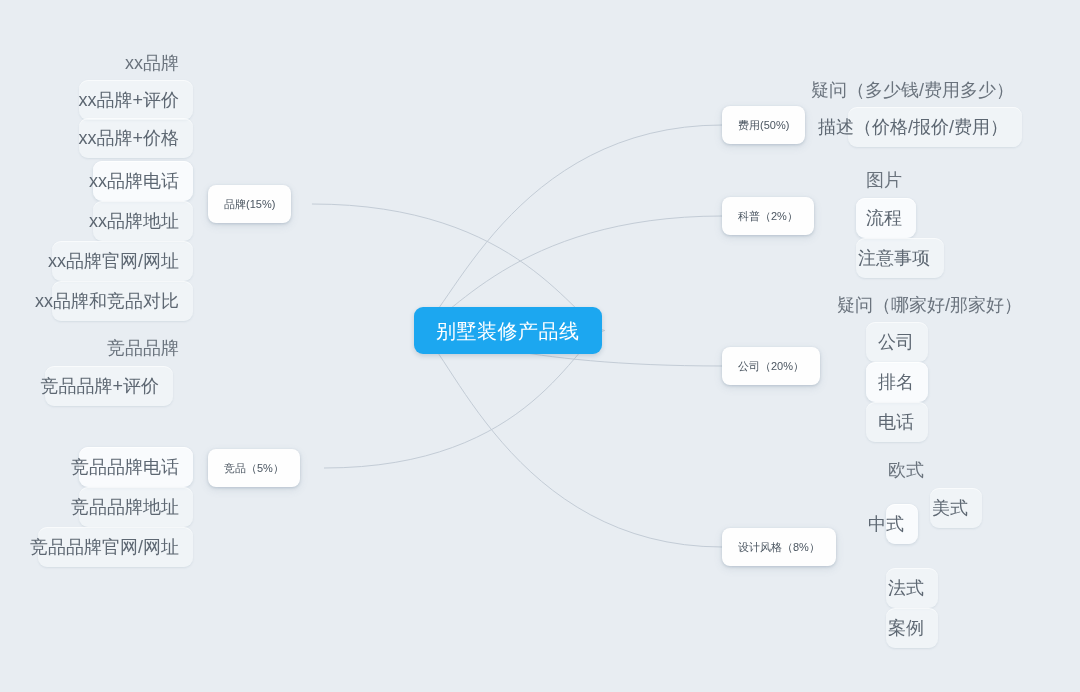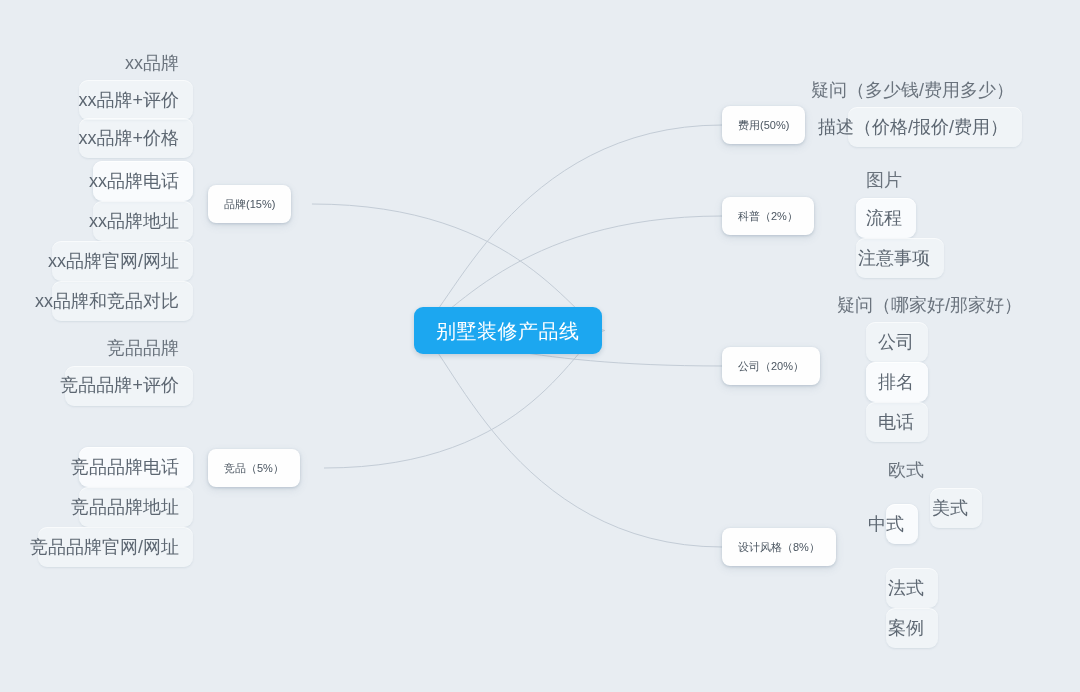--- a/index.html
+++ b/index.html
@@ -122,21 +122,21 @@
   <div class="node leaf rightedge" style="right:887px; top:281px; width:141px;">
     <span>xx品牌和竞品对比</span>
   </div>
 
   <div class="node branch" style="left:208px; top:449px;">
     <span>竞品（5%）</span>
   </div>
   <div class="node leaf first rightedge" style="right:887px; top:328px; width:98px;">
     <span>竞品品牌</span>
   </div>
-  <div class="node leaf rightedge" style="right:887px; top:366px; width:128px;font-family:Liberation Mono, monospace;">
+  <div class="node leaf rightedge" style="right:907px; top:366px; width:128px;">
     <span>竞品品牌+评价</span>
   </div>
   <div class="node leaf hl rightedge" style="right:887px; top:447px; width:114px;">
     <span>竞品品牌电话</span>
   </div>
   <div class="node leaf rightedge" style="right:887px; top:487px; width:114px;">
     <span>竞品品牌地址</span>
   </div>
   <div class="node leaf rightedge" style="right:887px; top:527px; width:155px;">
     <span>竞品品牌官网/网址</span>

